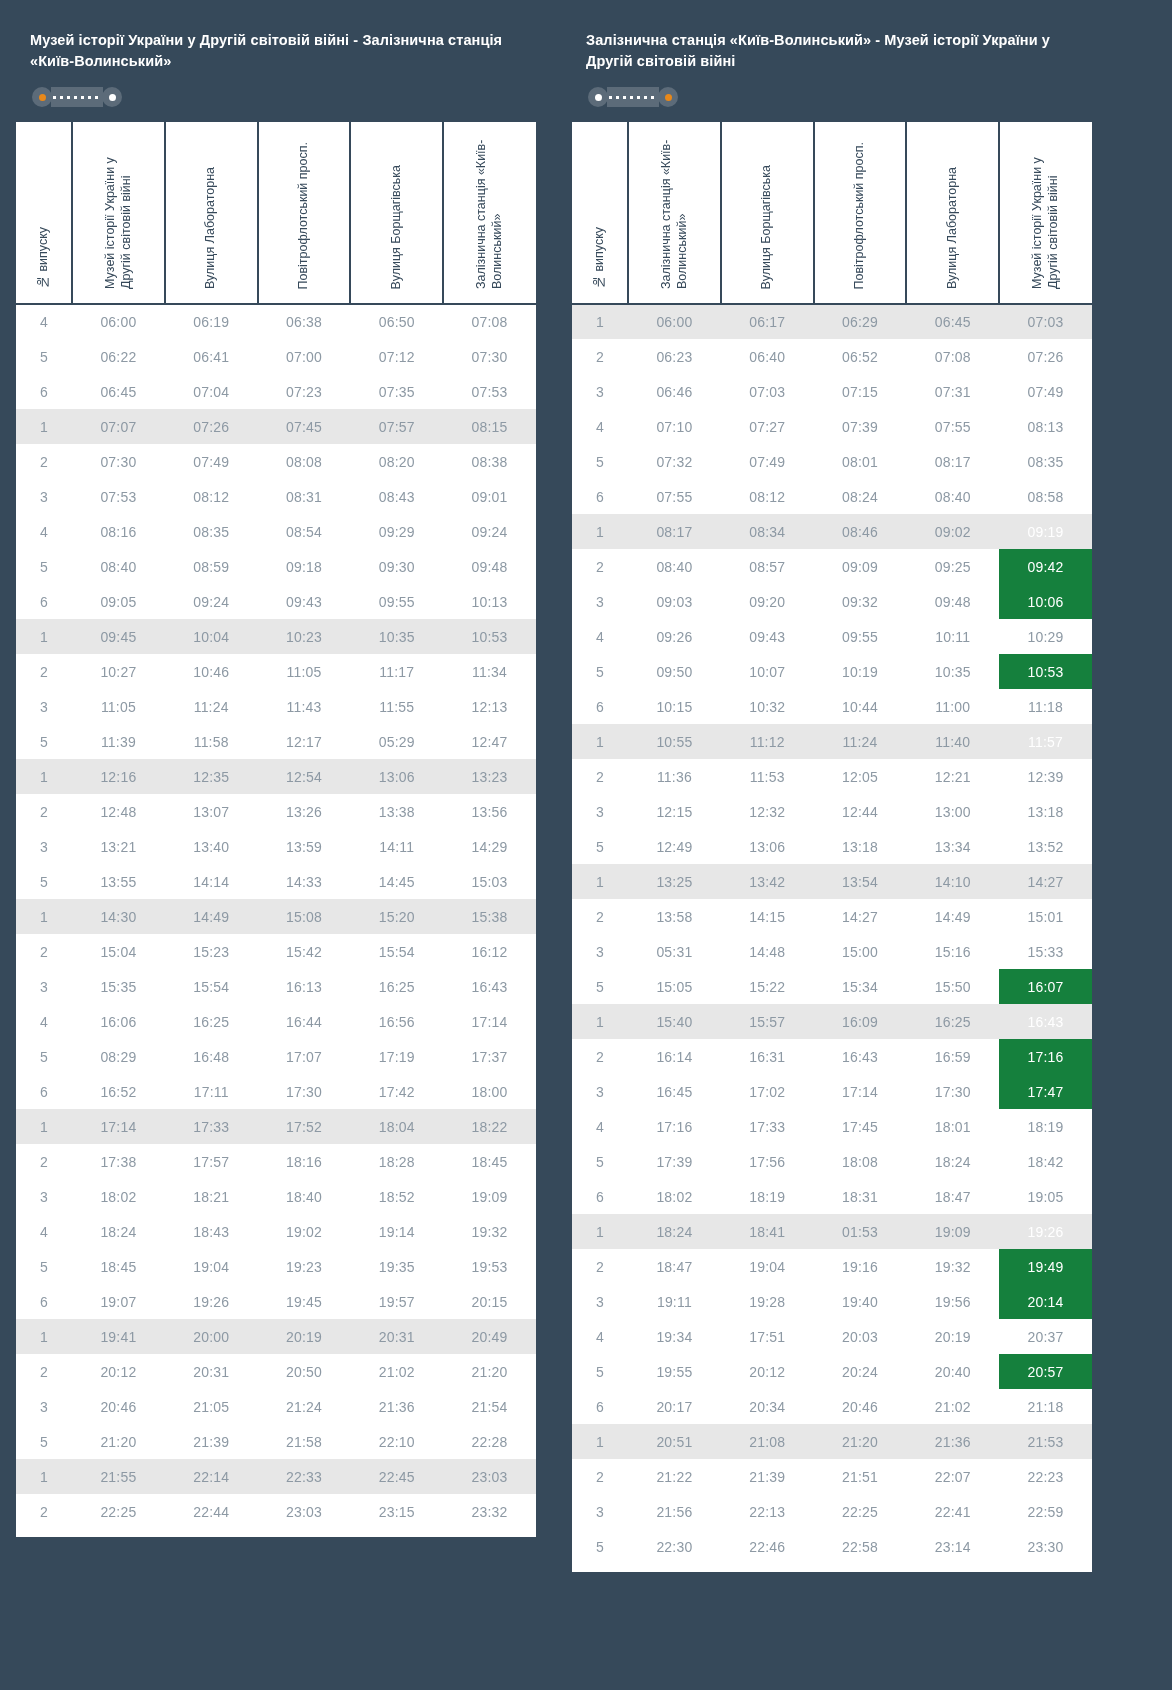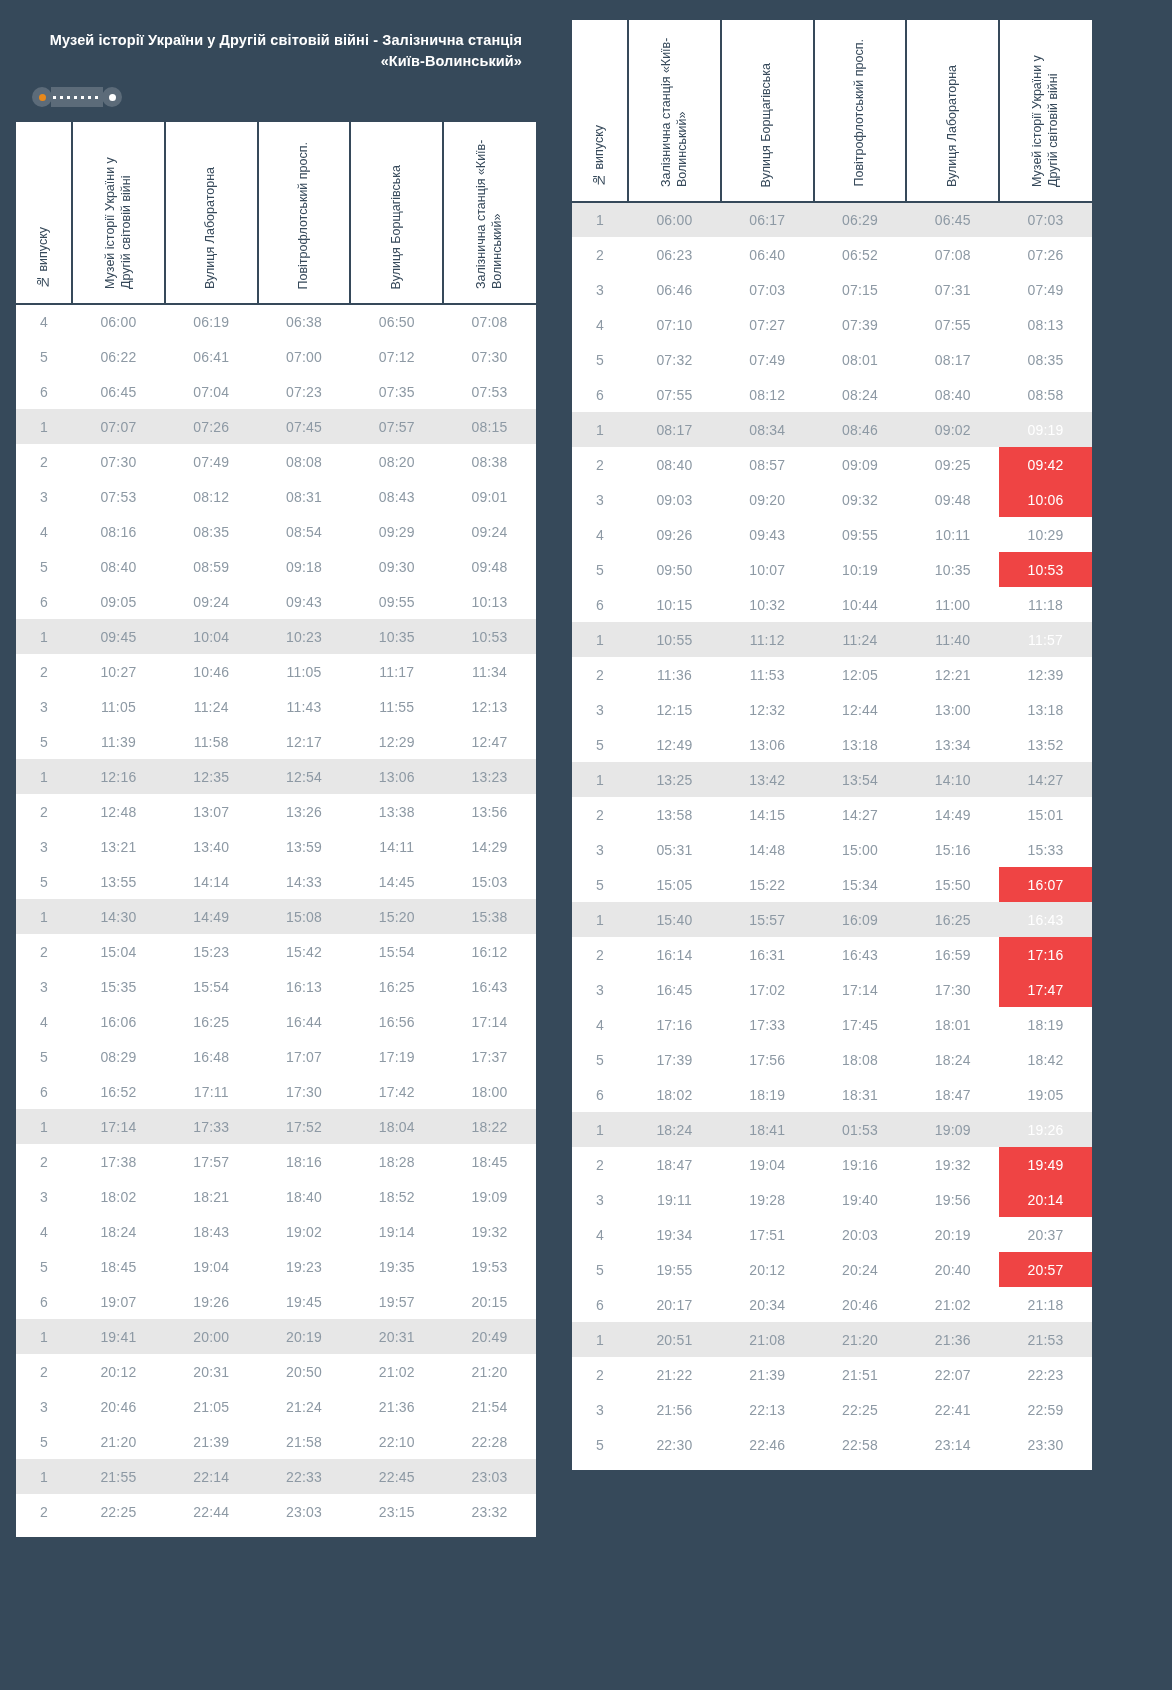--- a/index.html
+++ b/index.html
@@ -27,21 +27,20 @@
   .panel.right { margin-left: 8px; }
 
   .panel-head { padding: 10px 14px 0 14px; }
   .panel-title {
     color: #ffffff;
     font-size: 14.5px;
     font-weight: bold;
     line-height: 1.45;
     letter-spacing: .1px;
     margin: 0 0 14px 0;
-    text-align: right;
   }
   .route-dots {
     display: inline-flex;
     align-items: center;
     height: 22px;
     margin: 0 0 14px 2px;
   }
   .dot-pill {
     width: 20px; height: 20px;
     border-radius: 50%;
@@ -93,21 +92,21 @@
   table.tt tbody td {
     height: 35px;
     text-align: center;
     font-size: 14px;
     color: #8d99a4;
     background: #ffffff;
     border: none;
     letter-spacing: .2px;
   }
   table.tt tbody tr.alt td { background: #e7e7e7; }
-  table.tt tbody td.hot { background: #ef4444; color: #ffffff; }
+  table.tt tbody td.hot { background: #15803d; color: #ffffff; }
   .col-n  { width: 56px; }
   .col-t  { width: 92.8px; }
   .tbl-wrap { background:#fff; padding-bottom: 8px; }
 </style>
 </head>
 <body>
 
 <div class="page">
 
   <div class="panel left">
@@ -232,21 +231,21 @@
               <td class="col-t">11:24</td>
               <td class="col-t">11:43</td>
               <td class="col-t">11:55</td>
               <td class="col-t">12:13</td>
             </tr>
             <tr>
               <td class="col-n">5</td>
               <td class="col-t">11:39</td>
               <td class="col-t">11:58</td>
               <td class="col-t">12:17</td>
-              <td class="col-t">12:29</td>
+              <td class="col-t">05:29</td>
               <td class="col-t">12:47</td>
             </tr>
             <tr class="alt">
               <td class="col-n">1</td>
               <td class="col-t">12:16</td>
               <td class="col-t">12:35</td>
               <td class="col-t">12:54</td>
               <td class="col-t">13:06</td>
               <td class="col-t">13:23</td>
             </tr>
@@ -417,20 +416,34 @@
               <td class="col-t">23:03</td>
               <td class="col-t">23:15</td>
               <td class="col-t">23:32</td>
             </tr>
           </tbody>
       </table>
     </div>
   </div>
 
   <div class="panel right">
+    <div class="panel-head">
+      <div class="panel-title">Залізнична станція «Київ-Волинський» - Музей історії України у Другій світовій війні</div>
+      <div class="route-dots">
+        <span class="dot-pill">
+            <span class="dot-core white"></span>
+          </span>
+        <span class="dot-line">
+            <i></i>
+          </span>
+        <span class="dot-pill">
+            <span class="dot-core orange"></span>
+          </span>
+      </div>
+    </div>
     <div class="tbl-wrap">
       <table class="tt">
         <thead>
           <tr>
             <th class="col-n"><span class="vtxt">№ випуску</span></th>
             <th class="col-t"><span class="vtxt">Залізнична станція «Київ-Волинський»</span></th>
             <th class="col-t"><span class="vtxt">Вулиця Борщагівська</span></th>
             <th class="col-t"><span class="vtxt">Повітрофлотський просп.</span></th>
             <th class="col-t"><span class="vtxt">Вулиця Лабораторна</span></th>
             <th class="col-t"><span class="vtxt">Музей історії України у Другій світовій війні</span></th>

